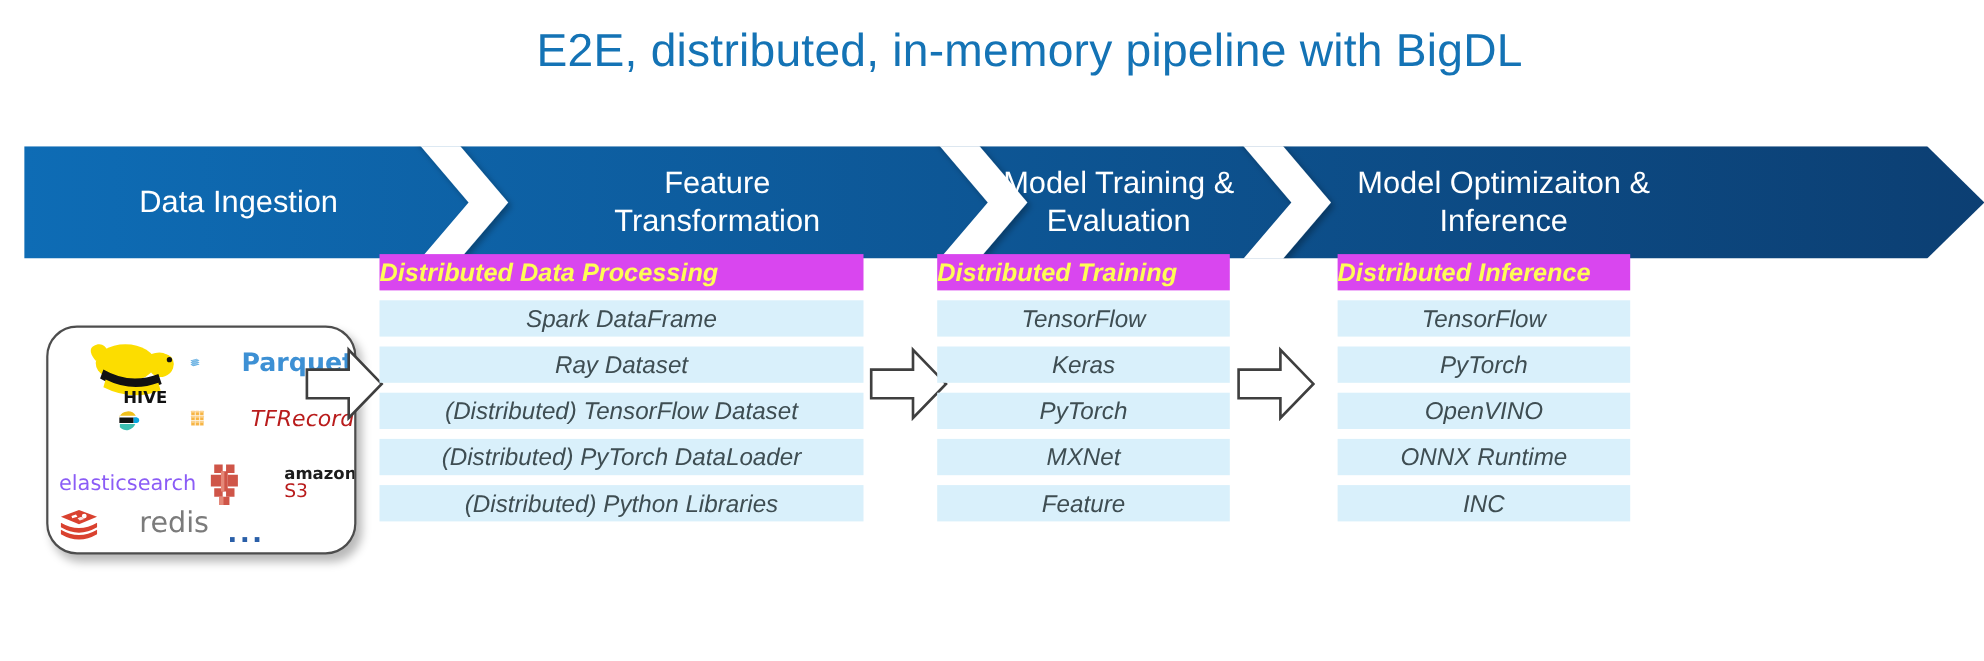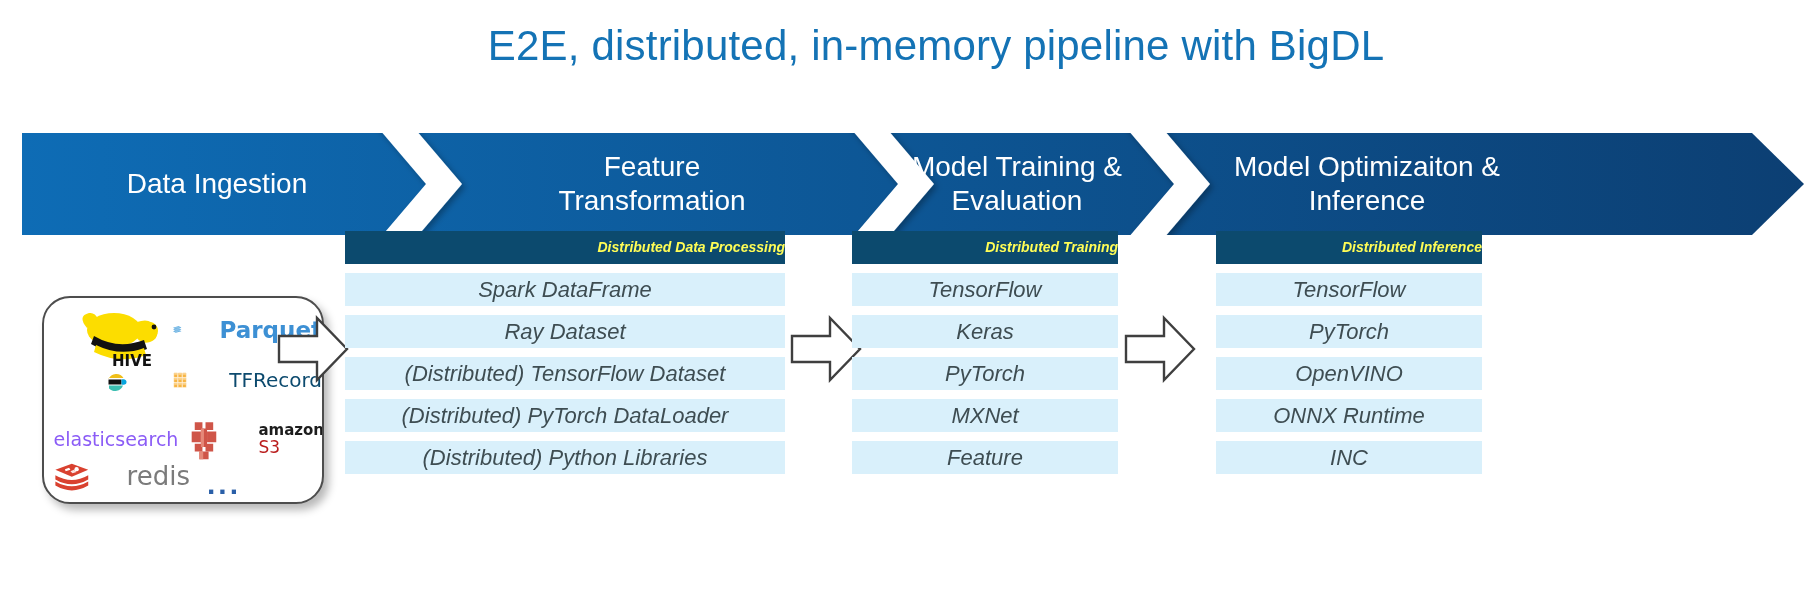--- a/index.html
+++ b/index.html
@@ -51,26 +51,26 @@
     box-shadow:5px 6px 9px rgba(0,0,0,0.28);
     overflow:hidden;
   }
   .logo-cell{position:absolute;display:flex;align-items:center;gap:32px;}
 
   .lg-label{font-family:"DejaVu Sans",sans-serif;}
 
   
   .tbl{position:absolute;}
   .tbl-head{
-    background:#0c4a6e;
+    background:#d946ef;
     color:#fffd55;
     font-style:italic;
     font-weight:bold;
-    font-size:14px;
-    text-align:right;
+    font-size:23px;
+    text-align:left;
     height:33px;
     line-height:33px;
     white-space:nowrap;
     overflow:hidden;
   }
   .tbl-row{
     background:#d9f0fb;
     color:#3e4d52;
     font-style:italic;
     font-size:22px;
@@ -193,21 +193,21 @@
           <rect x="18" y="6" width="9" height="4"></rect>
           <rect x="30" y="6" width="9" height="4"></rect>
           <rect x="6" y="20" width="9" height="4"></rect>
           <rect x="18" y="20" width="9" height="4"></rect>
           <rect x="30" y="20" width="9" height="4"></rect>
           <rect x="6" y="34" width="9" height="4"></rect>
           <rect x="18" y="34" width="9" height="4"></rect>
           <rect x="30" y="34" width="9" height="4"></rect>
         </g>
       </svg>
-      <span class="lg-label" style="font-size:20px;color:#0c4a6e;margin-left:8px;">TFRecord</span>
+      <span class="lg-label" style="font-size:20px;color:#b91c1c;margin-left:8px;font-style:italic;">TFRecord</span>
     </div>
 
     <div class="logo-cell" style="left:10px;top:154px;width:136px;height:48px;">
       <svg width="52" height="44" viewBox="0 0 52 44">
         <g fill="#d9412f">
           <path d="M2,30 q24,14 48,0 v6 q-24,14 -48,0 Z"></path>
           <path d="M2,21 q24,14 48,0 v6 q-24,14 -48,0 Z"></path>
           <path d="M2,13 L26,4 L50,13 L26,23 Z"></path>
         </g>
         <g fill="#ffffff">

